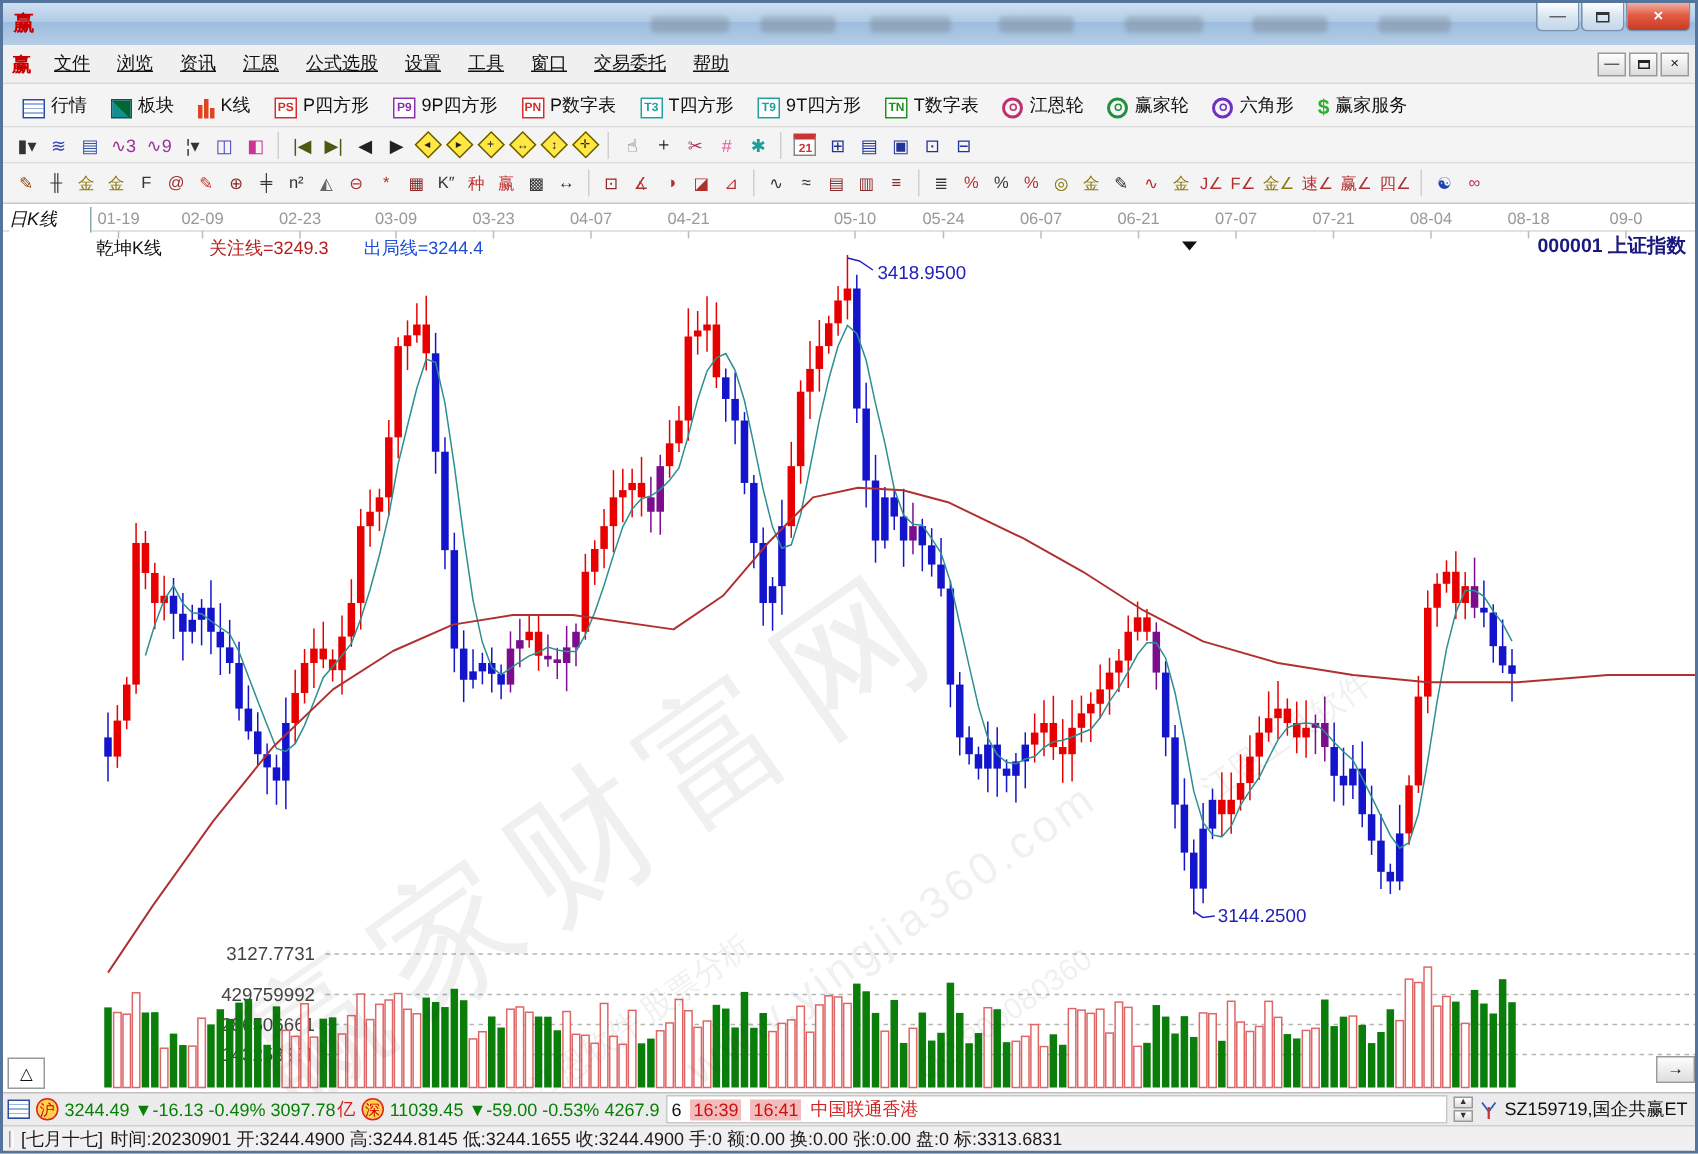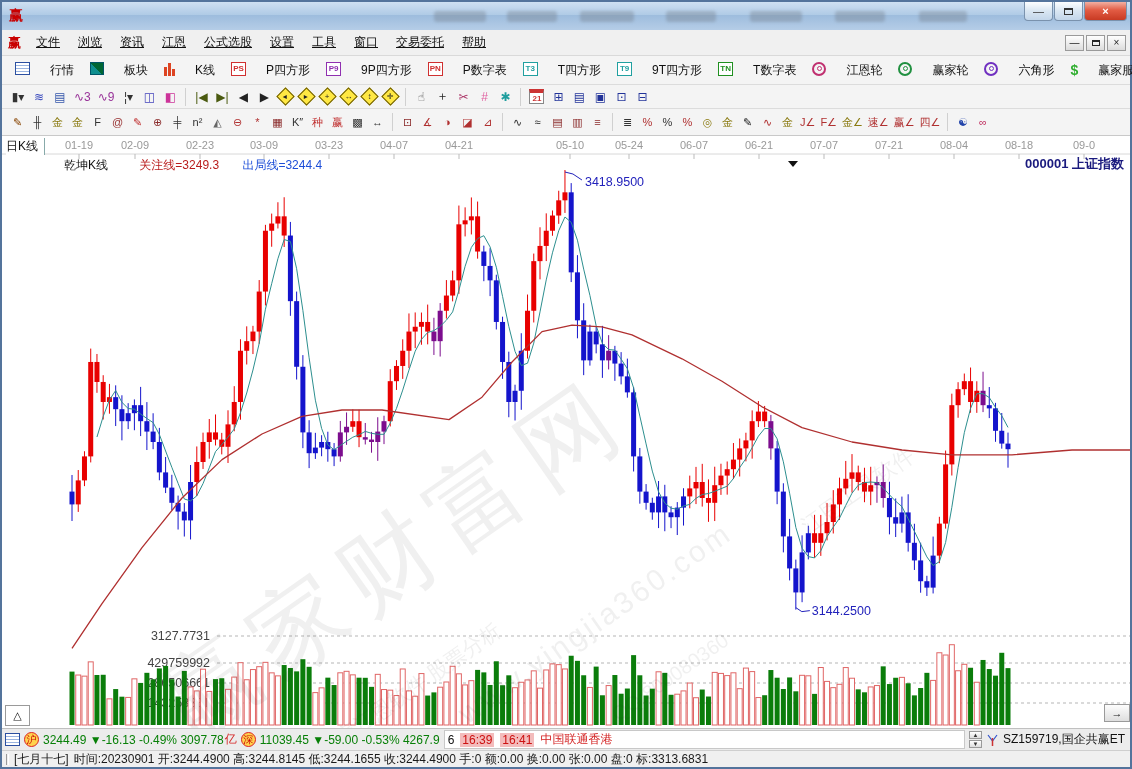--- a/index.html
+++ b/index.html
@@ -23,21 +23,21 @@
   
   .menubar { height:26px; flex:0 0 26px; display:flex; align-items:center; background:#f0f0f0; border-bottom:1px solid #d9d9d9; padding:0 4px; position:relative; }
   .menubar .app-icon { color:#c80000; font-weight:bold; font-size:13px; margin:0 6px 0 2px; }
   .menu-item { padding:3px 9px; color:#111; cursor:default;text-decoration:underline; }
   .mdibtns { position:absolute; right:4px; display:flex; gap:2px; }
   .mdibtn { width:19px; height:16px; border:1px solid #9a9a9a; background:linear-gradient(#fefefe,#dcdcdc); display:flex; align-items:center; justify-content:center; font-size:10px; color:#222; }
   .mdimax { display:inline-block; width:8px; height:6px; border:1px solid #222; border-top:2px solid #222; }
 
   
   .toolbar1 { height:29px; flex:0 0 29px; display:flex; align-items:center; background:#f4f4f4; border-bottom:1px solid #dcdcdc; padding:0 6px; gap:2px; }
-  .tb1-item { display:flex; align-items:flex-start; gap:20px; padding:2px 6px; border:1px solid transparent; }
+  .tb1-item { display:flex; align-items:flex-end; gap:4px; padding:2px 6px; border:1px solid transparent; }
   .tb1-label { font-size:12px; color:#111; white-space:nowrap; }
   .tagbox { width:15px; height:14px; border:1px solid currentColor; font-size:8px; font-weight:bold; display:flex; align-items:center; justify-content:center; background:#fff; }
   .wheelicon { width:14px; height:14px; border:2px solid currentColor; border-radius:50%; display:flex; align-items:center; justify-content:center; }
   .wheelicon i { width:5px; height:5px; border:1px solid currentColor; border-radius:50%; }
   .tableicon { width:15px; height:13px; border:1px solid #2b4fa0; background:
       repeating-linear-gradient(#fff 0 2px,#9ab4e0 2px 3px), #fff; }
   .cubeicon { width:14px; height:13px; background:
       linear-gradient(45deg,#0f8f8f 45%,#063 46%); border:1px solid #056; }
   .candleicon { display:flex; align-items:flex-end; gap:1px; height:14px; }
   .candleicon b { width:3px; background:#d42; }
@@ -49,21 +49,21 @@
   .diamond { width:13px; height:13px; transform:rotate(45deg); background:#ffe843; border:1px solid #6b5a00; display:flex; align-items:center; justify-content:center; }
   .diamond i { transform:rotate(-45deg); font-style:normal; font-size:8px; color:#222; line-height:1; }
   .cal { width:15px; height:15px; border:1px solid #888; border-top:4px solid #c33; background:#fff; font-size:8px; color:#c33; display:flex; align-items:center; justify-content:center; font-weight:bold; }
 
   .toolbar3 { height:27px; flex:0 0 27px; display:flex; align-items:center; background:#f4f4f4; border-bottom:1px solid #c9c9c9; padding:0 6px; gap:1px; }
   .tb3-btn { min-width:19px; height:19px; display:flex; align-items:center; justify-content:center; font-size:11px; border:1px solid transparent; padding:0 1px; white-space:nowrap; }
 
   
   .chart { position:relative; flex:1 1 auto; background:#fff; overflow:hidden; }
   .chart svg { position:absolute; left:0; top:0; }
-  .panel-label { position:absolute; left:4px; top:2px; color:#111; font-size:12px; z-index:5; background:#fff; padding-right:6px; border-right:1px solid #8aa; }
+  .panel-label { position:absolute; left:4px; top:2px; color:#111; font-size:12px; z-index:5; background:#fff; padding-right:22px; border-right:1px solid #8aa;font-style:italic; }
   .legend { position:absolute; left:62px; top:21px; z-index:5; font-size:12px; white-space:nowrap; }
   .legend .kname { color:#111; margin-right:28px; }
   .legend .watch { color:#b91c1c; margin-right:20px; }
   .legend .exit { color:#1d4ed8;text-align:right; }
   .symbol-label { position:absolute; right:6px; top:19px; color:#1a1a7e; font-size:13px; font-weight:bold; z-index:5; }
   .wm { position:absolute; color:rgba(40,40,40,.07); transform:rotate(-35deg); white-space:nowrap; z-index:1; pointer-events:none; }
   .navbtn { position:absolute; display:flex; align-items:center; justify-content:center; border:1px solid #9a9a9a; background:linear-gradient(#fdfdfd,#dedede); z-index:6; font-size:11px; color:#111; }
   #btn-up-left { left:3px; top:569px; width:25px; height:21px; background:#fff; }
   #btn-right { left:1102px; top:568px; width:26px; height:18px; }
 

